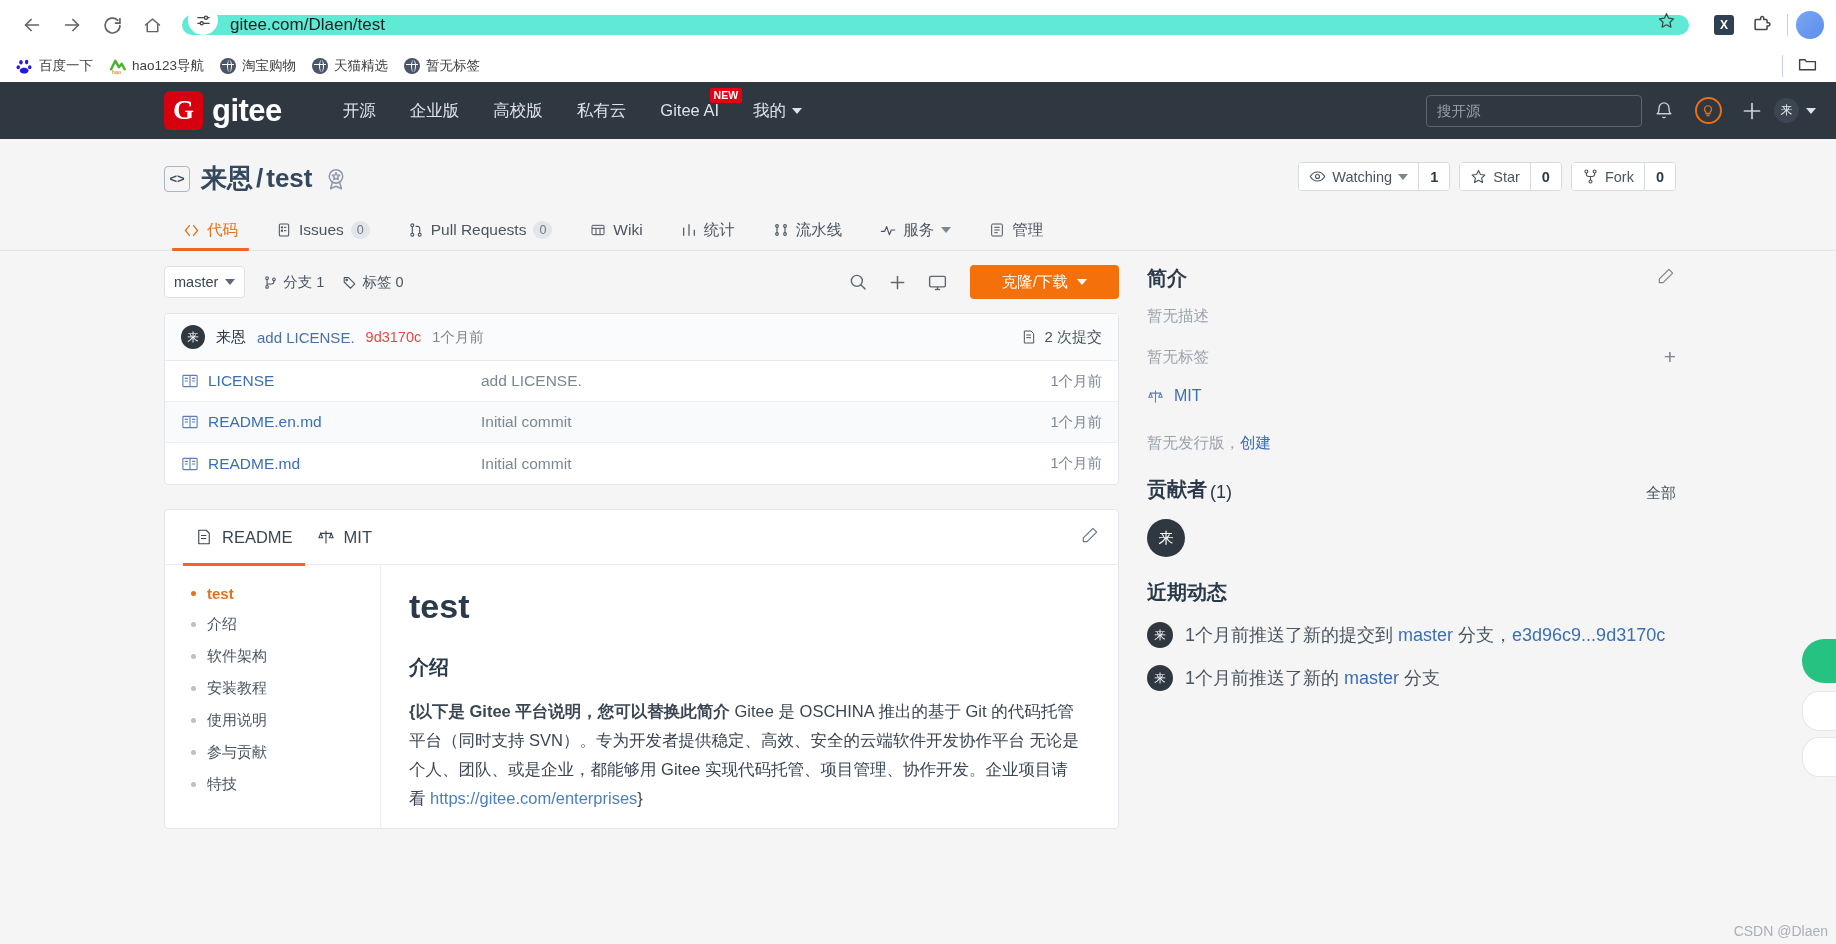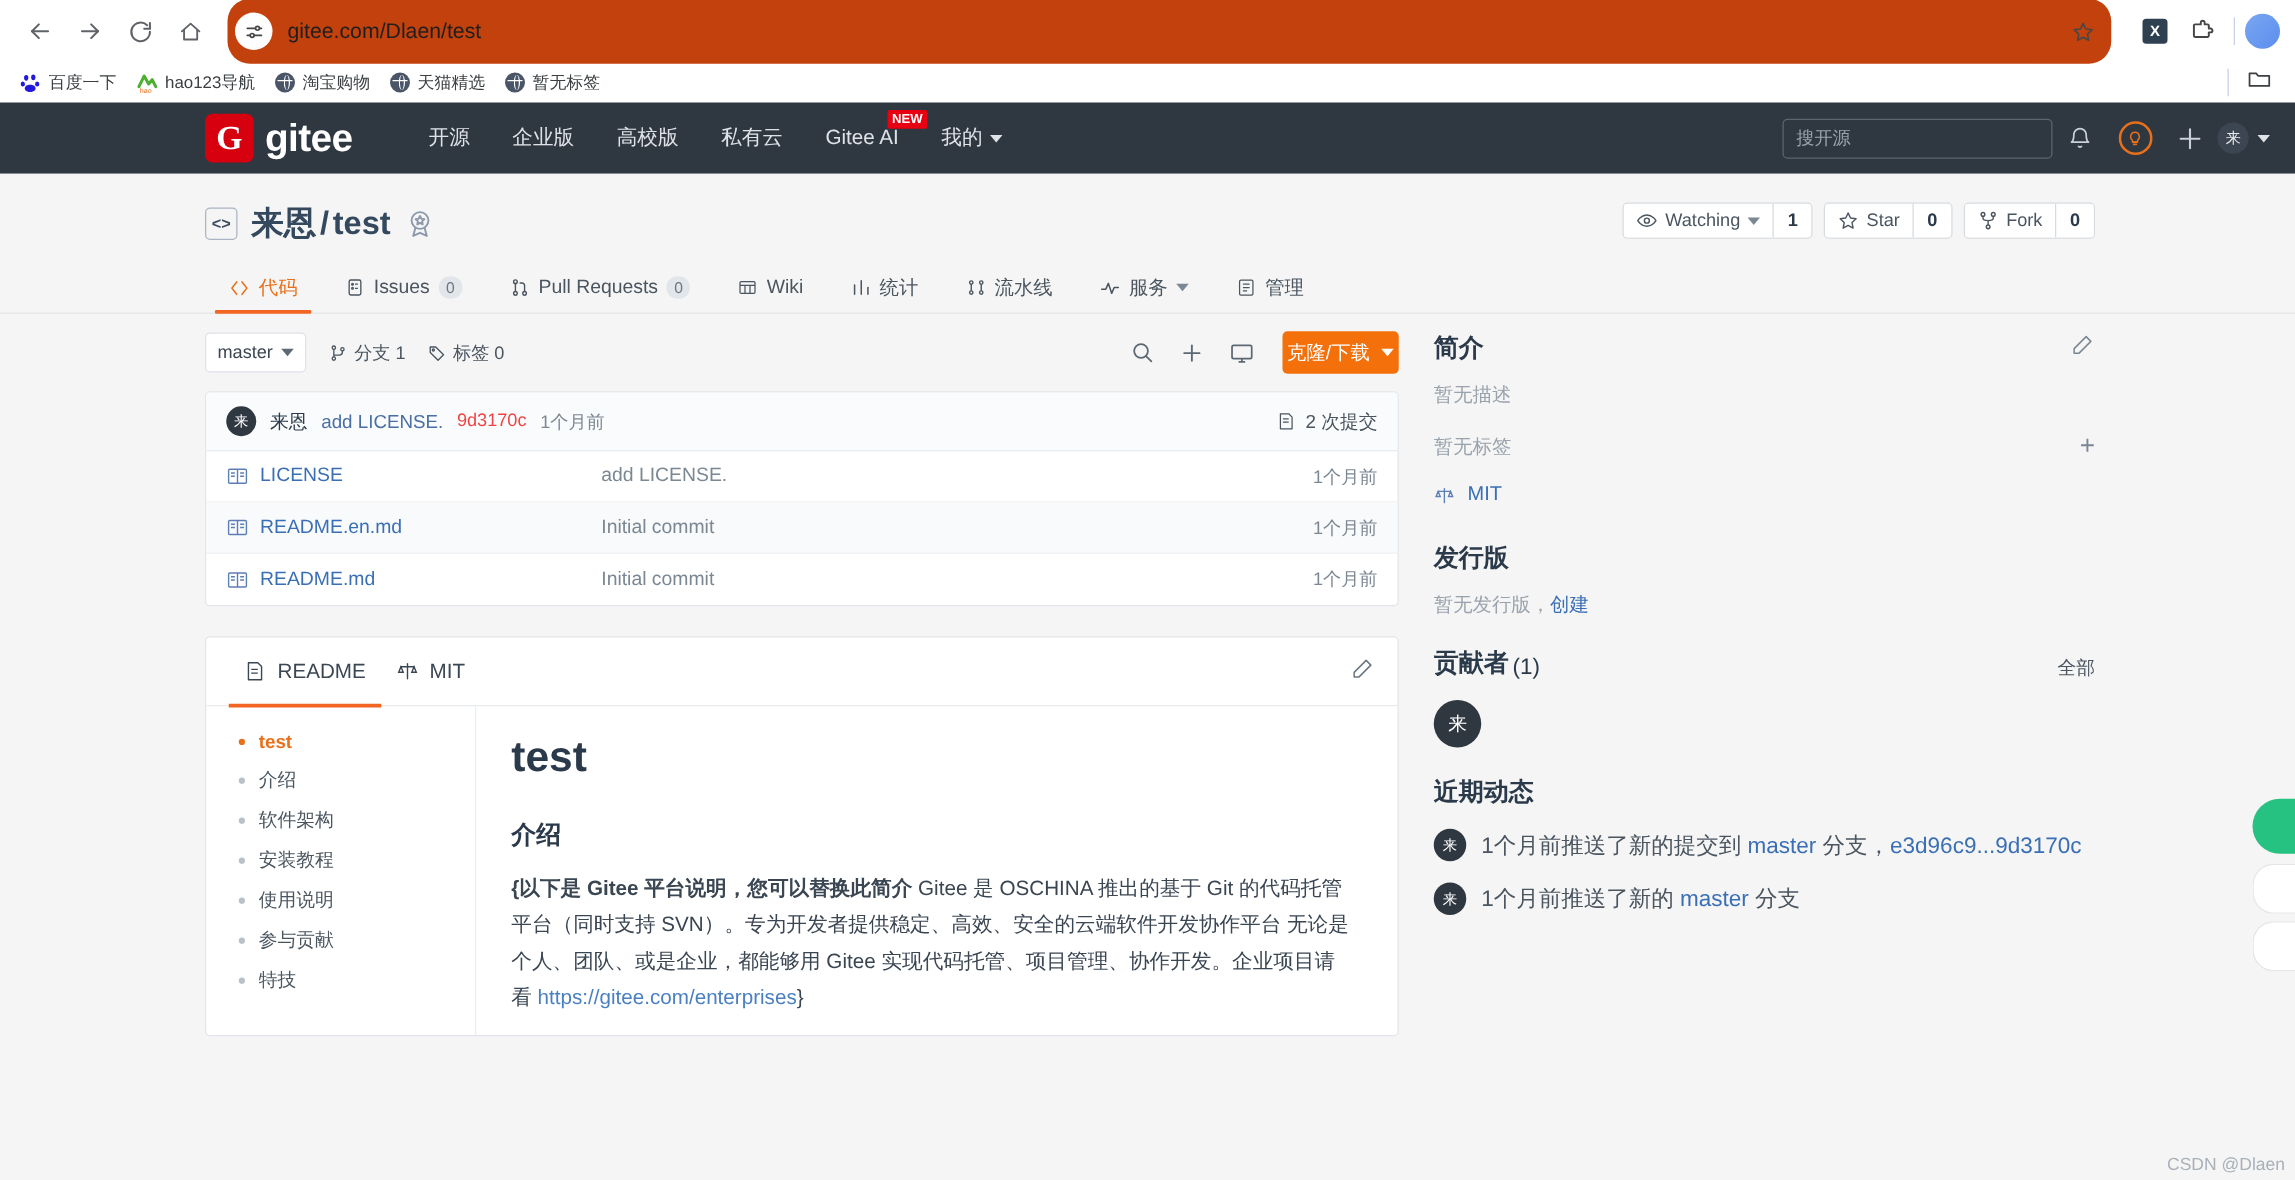--- a/index.html
+++ b/index.html
@@ -19,22 +19,22 @@
     position: absolute; top: 0; left: 0; width: 1836px; height: 50px;
     display: flex; align-items: center; padding: 0 12px;
   }
   .nav-btn {
     width: 40px; height: 40px; display: flex; align-items: center;
     justify-content: center; border-radius: 50%; color: #5f6368;
     flex: 0 0 auto;
   }
   .nav-btn svg { display: block; }
   .omnibox {
-    flex: 1 1 auto; height: 52px; background: #c2410c; border-radius: 18px;
-    display: flex; align-items: center; margin-left: 10px; margin-right: 14px;
+    flex: 1 1 auto; height: 20px; background: #5eead4; border-radius: 18px;
+    display: flex; align-items: flex-end; margin-left: 10px; margin-right: 14px;
     padding: 0 8px 0 6px; min-width: 0;
   }
   .omnibox-icon {
     width: 30px; height: 30px; border-radius: 50%; background: #ffffff;
     display: flex; align-items: center; justify-content: center;
     flex: 0 0 auto; color: #444746;
   }
   .omnibox-url {
     flex: 1 1 auto; font-size: 17px; color: #1f1f1f; margin-left: 12px;
     white-space: nowrap; overflow: hidden; text-overflow: ellipsis;
@@ -205,21 +205,21 @@
   }
   .meta-link {
     display:flex; align-items:center; gap:5px; font-size:14.5px; color:#4a5560;
     margin-left:18px; white-space:nowrap;
   }
   .toolbar-right { margin-left:auto; display:flex; align-items:center; gap:4px; }
   .tb-icon { width:36px; height:32px; display:flex; align-items:center;
     justify-content:center; color:#5c6873; }
   .btn-clone {
     background:#f4700a; color:#fff; height:34px; border-radius:4px;
-    padding: 0 4px; display:flex; align-items:center; gap:9px;
+    padding: 0 32px; display:flex; align-items:center; gap:9px;
     font-size:15.5px; margin-left:10px; white-space:nowrap;justify-content:space-between;
   }
   .btn-clone .caret-down { border-top-color:#fff; }
 
   .file-panel {
     border:1px solid #e2e6ea; border-radius:4px; background:#fff;
     overflow:hidden;
   }
   .commit-bar {
     display:flex; align-items:center; height:47px; padding: 0 16px;
@@ -808,23 +808,20 @@
           <svg width="17" height="17" viewBox="0 0 24 24" fill="none" stroke="#5c7fb5" stroke-width="1.5" stroke-linecap="round">
               <line x1="12" y1="4" x2="12" y2="20"></line>
               <line x1="5" y1="7.2" x2="19" y2="7.2"></line>
               <path d="M5 7.2 2.6 13h4.8zM19 7.2 16.6 13h4.8z"></path>
             </svg>
           <span>MIT</span>
         </a>
       </div>
 
       <div class="side-sec-2">
-        <div class="side-h">
-          <span>发行版</span>
-        </div>
         <div class="side-rel">
           <span>暂无发行版，</span><a>创建</a>
         </div>
       </div>
 
       <div class="side-sec-2">
         <div class="contrib-h">
           <span>贡献者</span>
           <span class="cnt">(1)</span>
           <a class="all">全部</a>

